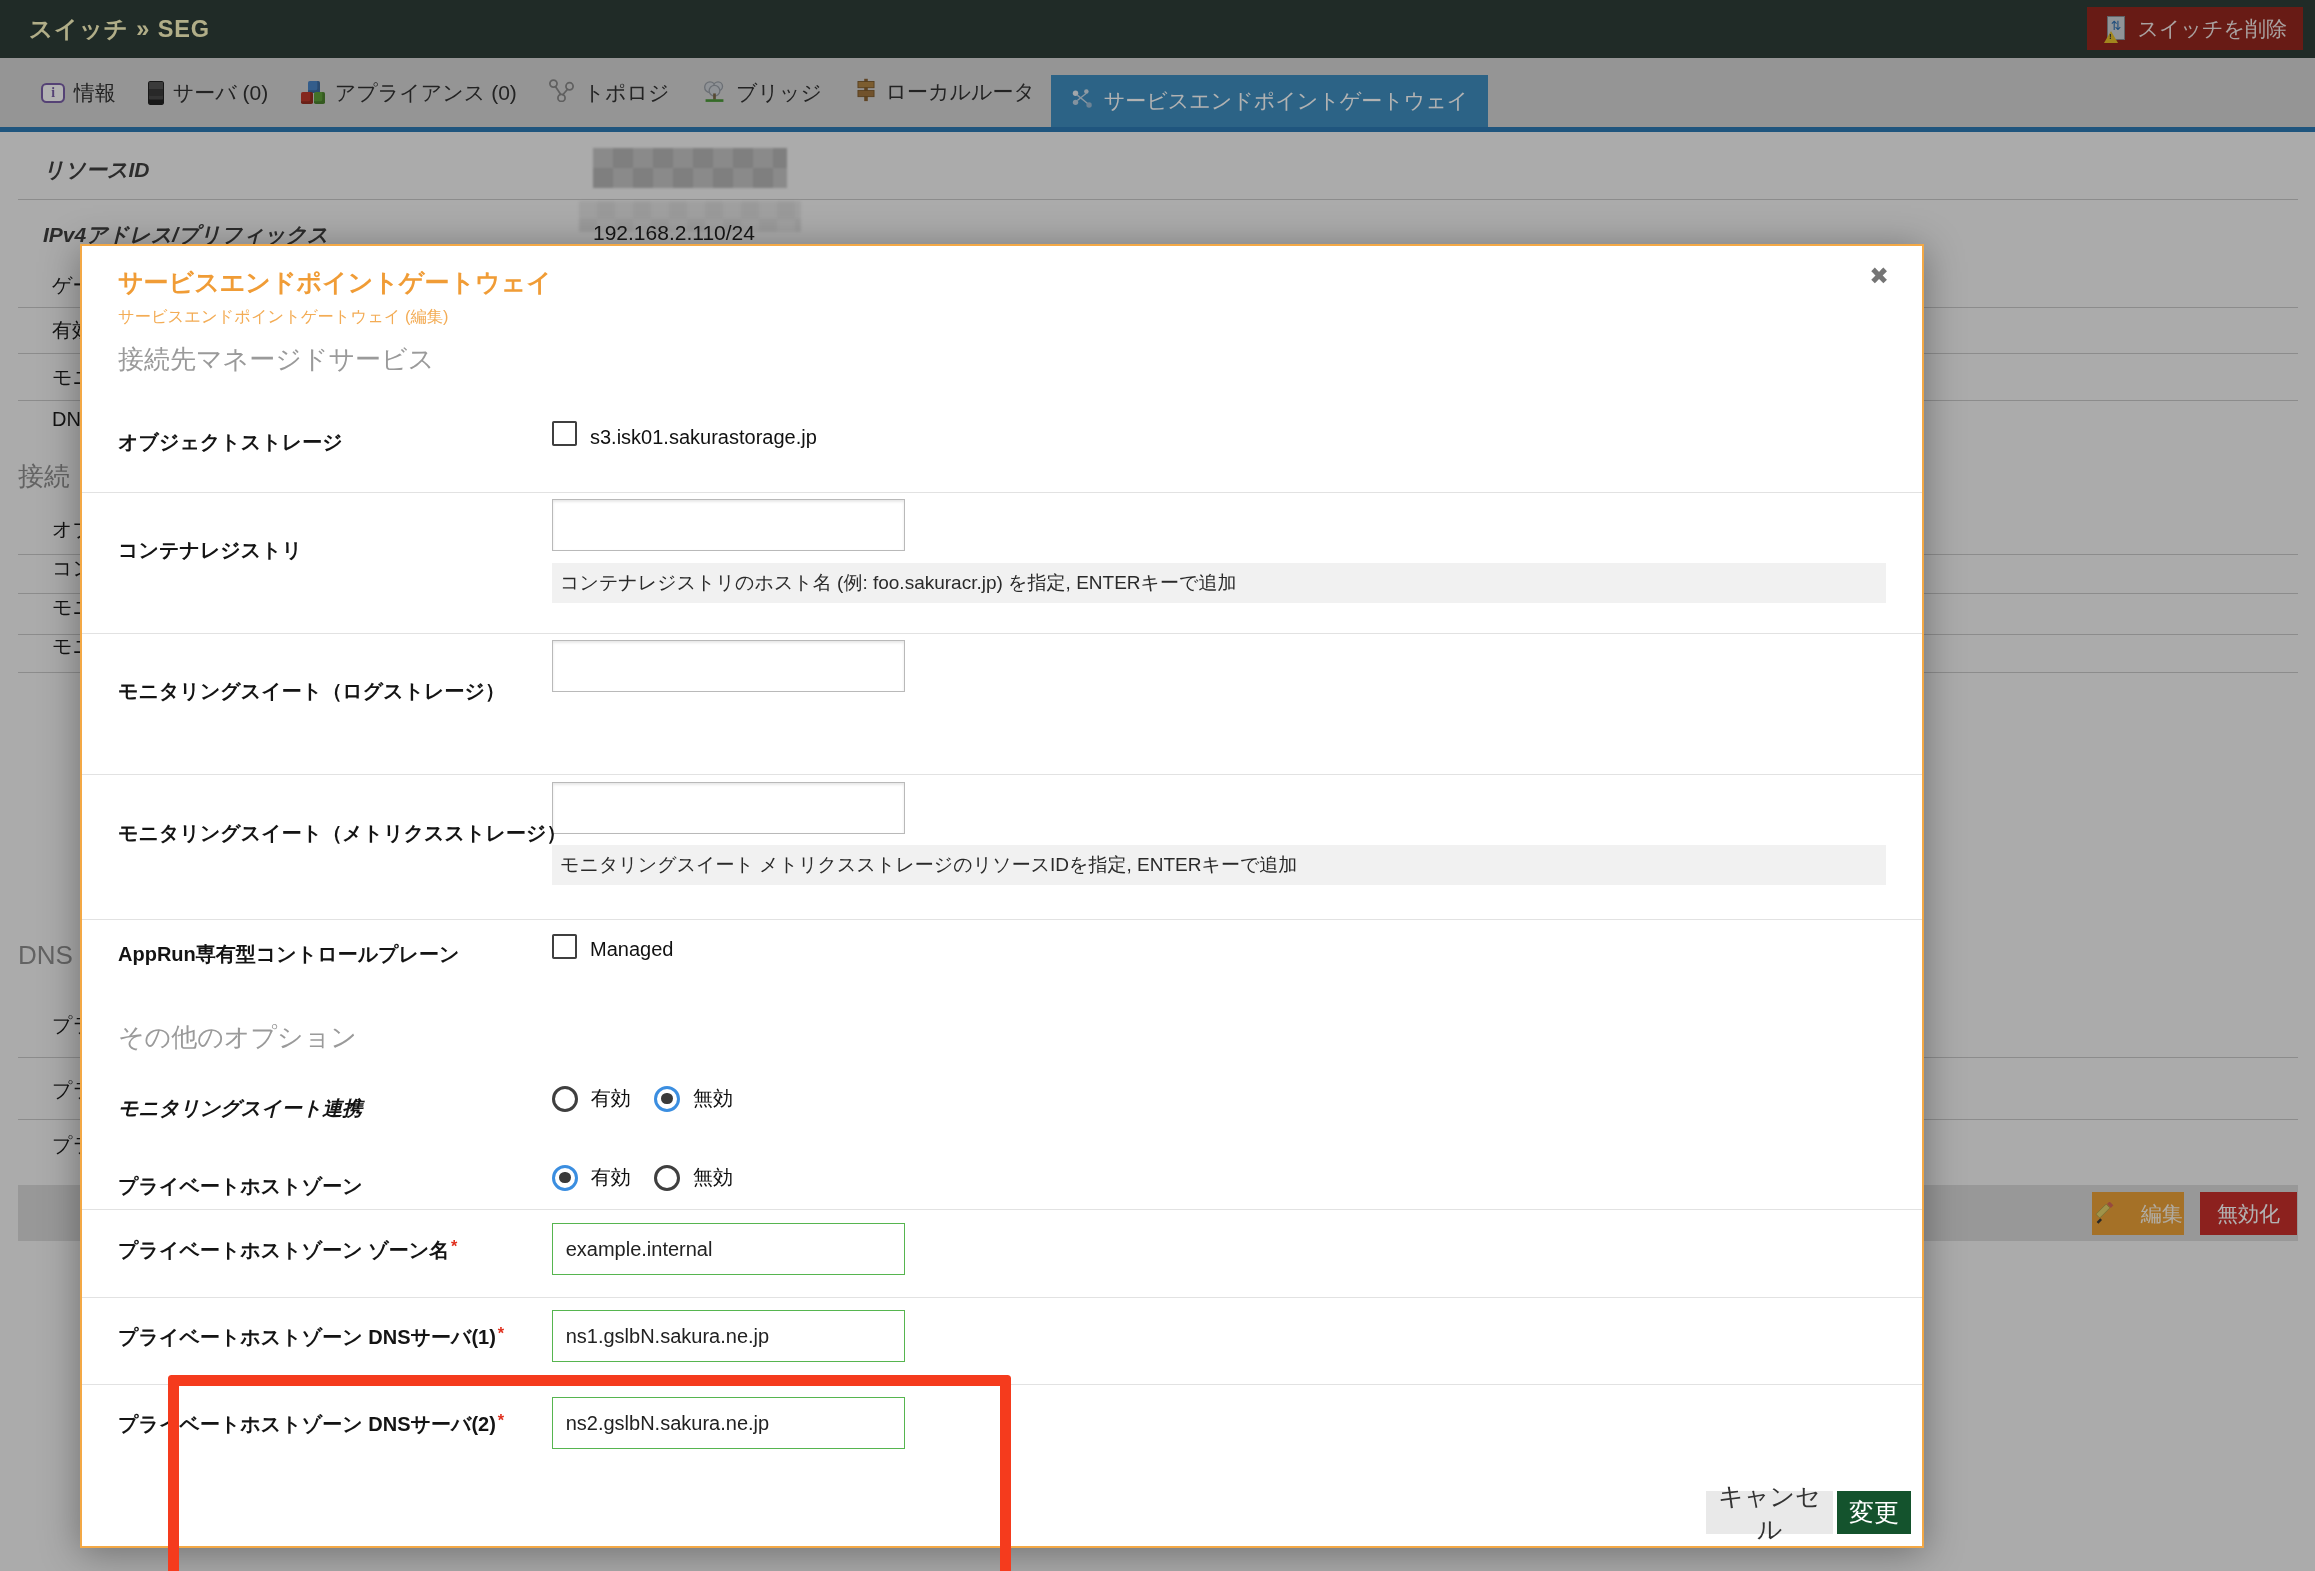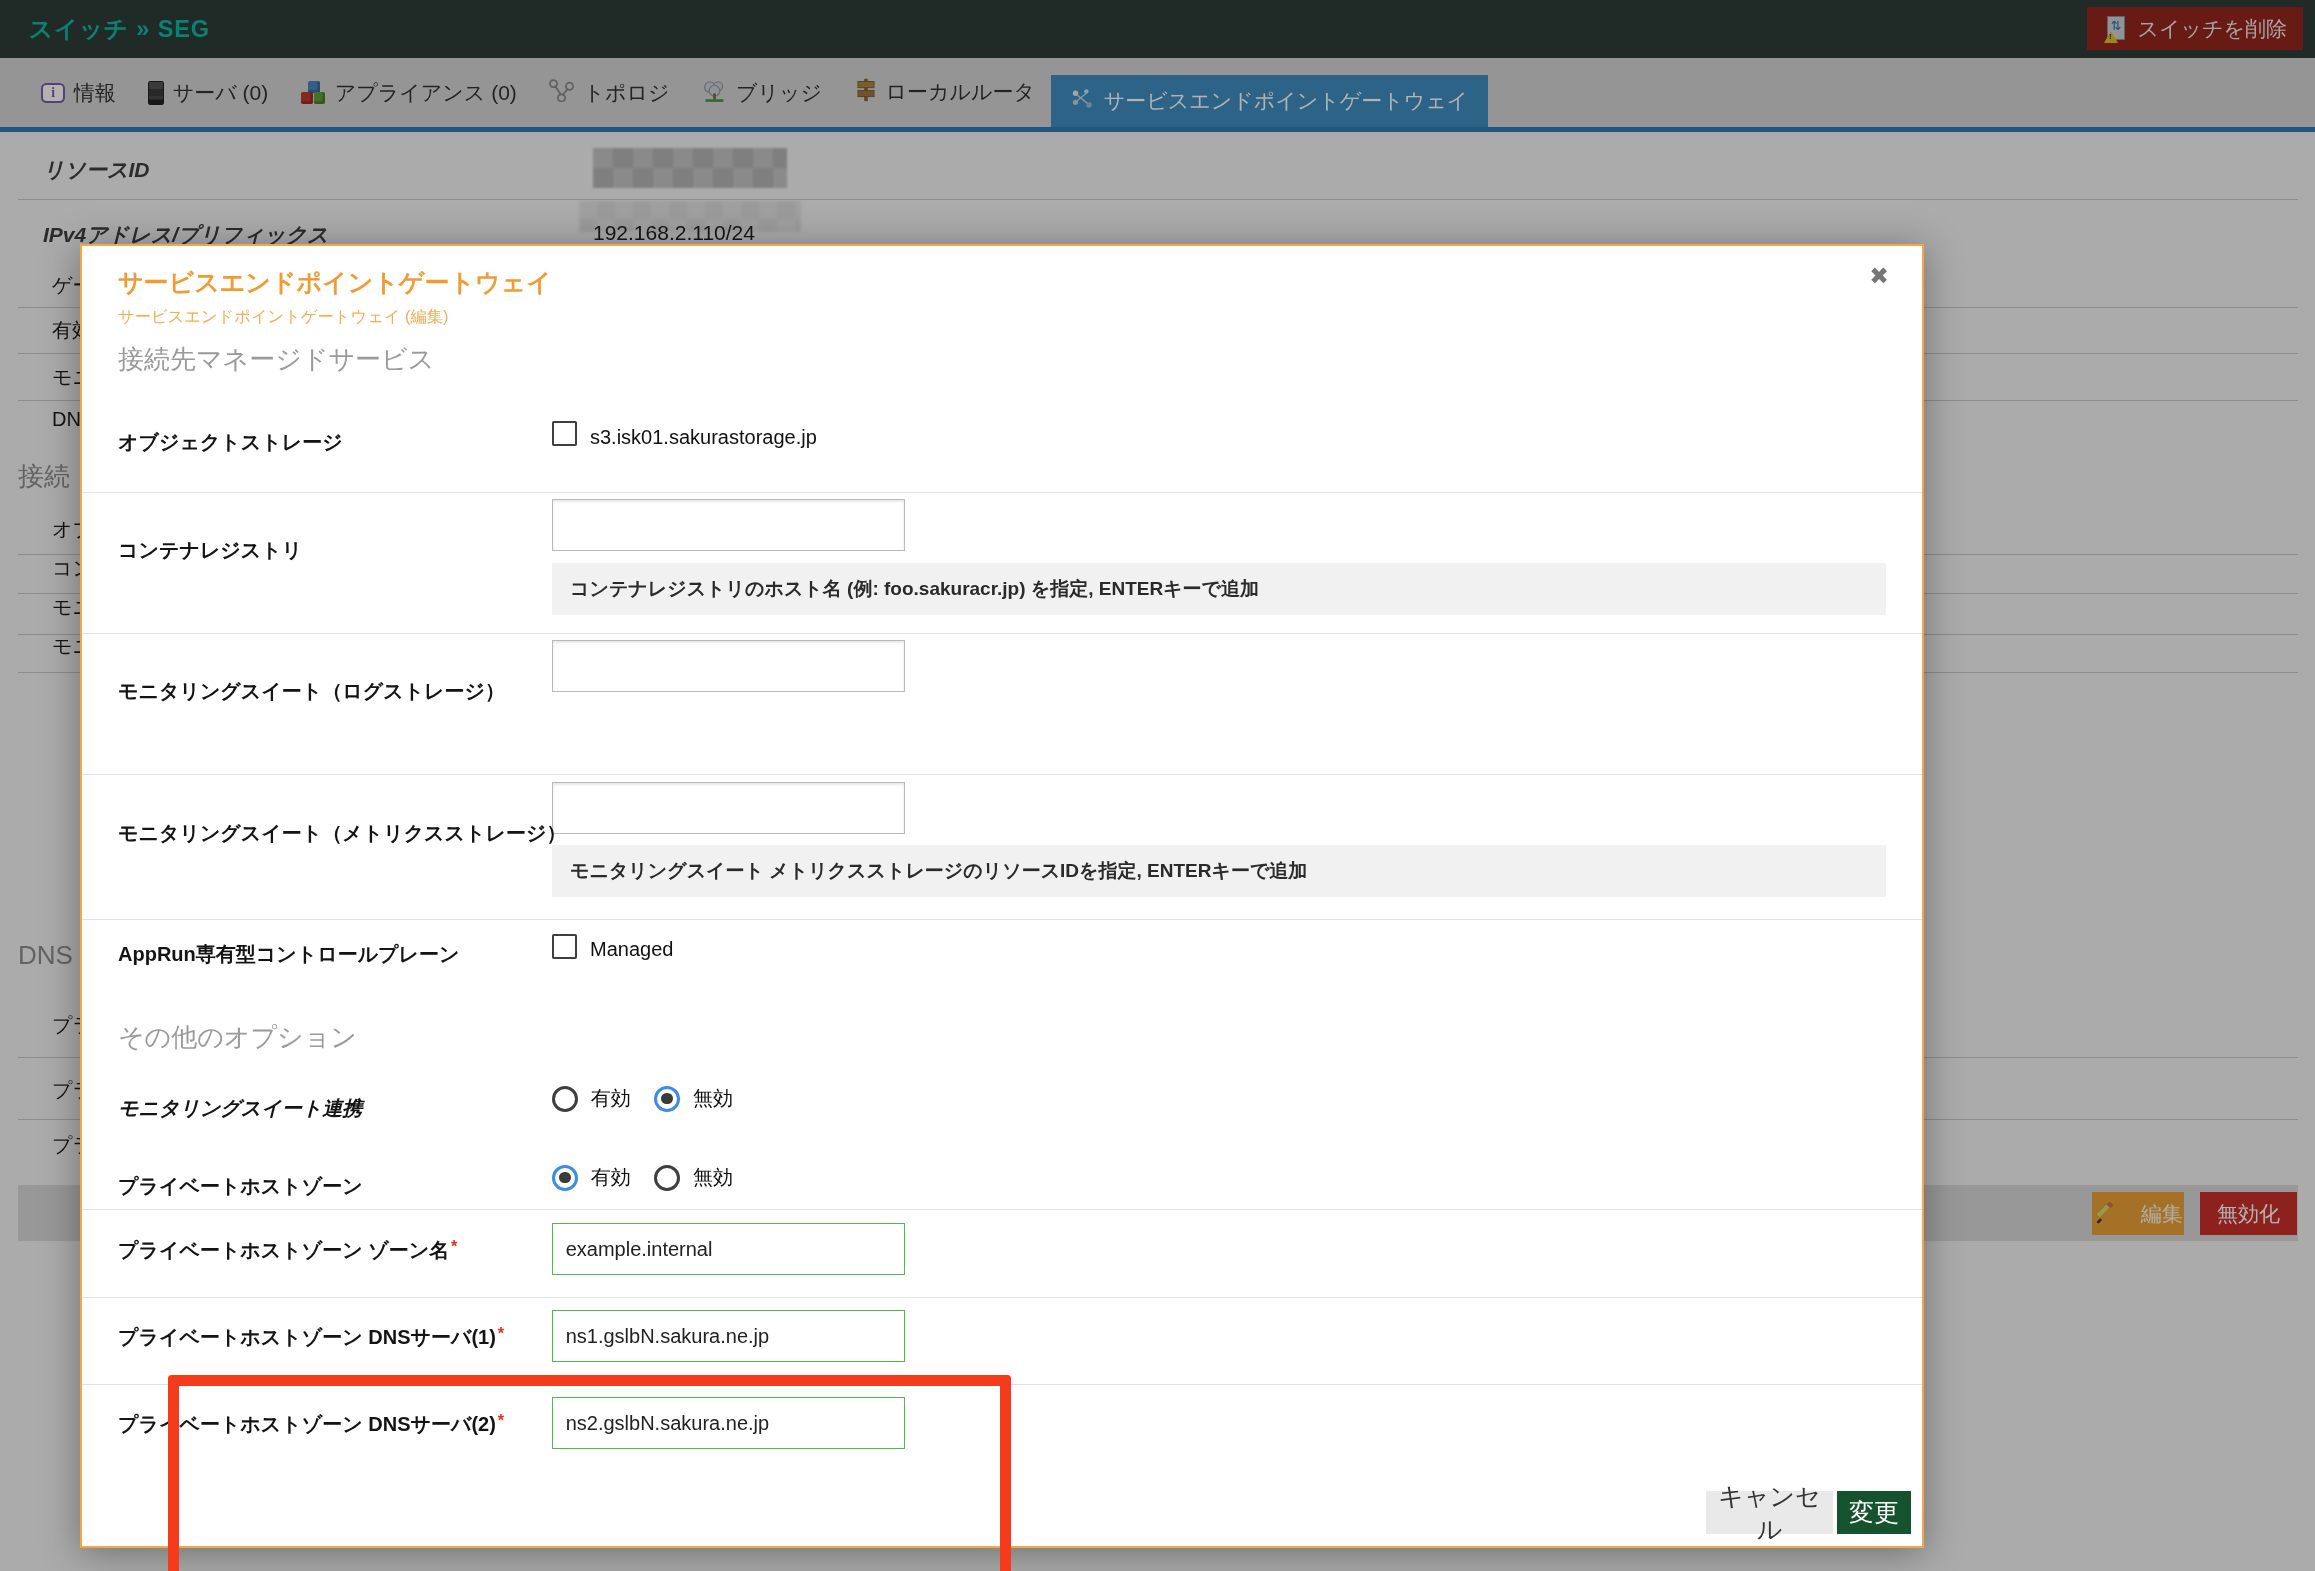--- a/index.html
+++ b/index.html
@@ -6,21 +6,21 @@
   html,body { width:2316px; height:1571px; }
   body {
     font-family:"Liberation Sans","DejaVu Sans",sans-serif;
     background:#f2f2f2; position:relative; overflow:hidden;
   }
   
   .topbar {
     position:absolute; left:0; top:0; width:2316px; height:58px;
     background:#2f3e38; display:flex; align-items:center; z-index:1;
   }
-  .breadcrumb { color:#14b8a6; font-size:23.5px; font-weight:bold; margin-left:29px; letter-spacing:0.9px; }
+  .breadcrumb { color:#fef9c3; font-size:23.5px; font-weight:bold; margin-left:29px; letter-spacing:0.9px; }
   .delete-btn {
     position:absolute; right:12.7px; top:7.2px; height:43px; padding:0 16.3px;
     background:#96281f; color:#f3e9e7; font-size:21px; display:flex; align-items:center; gap:9px;
     border:none; cursor:pointer;
   }
   .del-ic { width:25px; height:25px; position:relative; display:inline-block; }
   .del-ic .pg { position:absolute; left:3.6px; top:0; width:18px; height:23.5px; background:#cfd4d8; border:0.9px solid #8a9096; }
   .del-ic .ar { position:absolute; left:7.2px; top:3.6px; font-size:12.7px; color:#2d6fb4; line-height:1; }
   .del-ic .wt { position:absolute; left:0; bottom:-1.8px; width:0; height:0;
     border-left:7.2px solid transparent; border-right:7.2px solid transparent; border-bottom:12.7px solid #e8c22a; }
@@ -95,22 +95,22 @@
   .cbx-label { position:absolute; left:508px; font-size:20px; color:#111; white-space:nowrap; }
 
   .tinput {
     position:absolute; left:470px; width:353px; height:52px;
     border:1.8px solid #b9b9b9; background:#fff; font-size:20px; padding:0 12.7px;
     font-family:"Liberation Sans",sans-serif; color:#222;
     box-shadow:inset 0 1.8px 2.7px rgba(0,0,0,.10);
   }
   .tinput.valid { border:1.8px solid #56b54f; box-shadow:none; }
   .hint {
-    position:absolute; left:470px; right:36px; height:52px; background:#f1f1f1;
-    display:flex; align-items:center; padding-left:18px; font-size:19px; color:#2a2a2a; white-space:nowrap;font-weight:bold;
+    position:absolute; left:470px; right:36px; height:40px; background:#f1f1f1;
+    display:flex; align-items:center; padding-left:8px; font-size:19px; color:#2a2a2a; white-space:nowrap;
   }
 
   .radio-group { position:absolute; left:470px; display:flex; align-items:center; gap:23.5px; }
   .radio-opt { display:flex; align-items:center; gap:12.7px; cursor:pointer; }
   .radio { width:26px; height:26px; border-radius:50%; border:3.6px solid #3f3f3f; background:#fff; position:relative; }
   .radio.selected { border:3.6px solid #3b8ee0; }
   .radio.selected::after { content:""; position:absolute; left:50%; top:50%; width:11.8px; height:11.8px;
     margin:-5.9px 0 0 -5.9px; border-radius:50%; background:#3a3a3a; }
   .radio-lab { font-size:20px; color:#111; }
 

